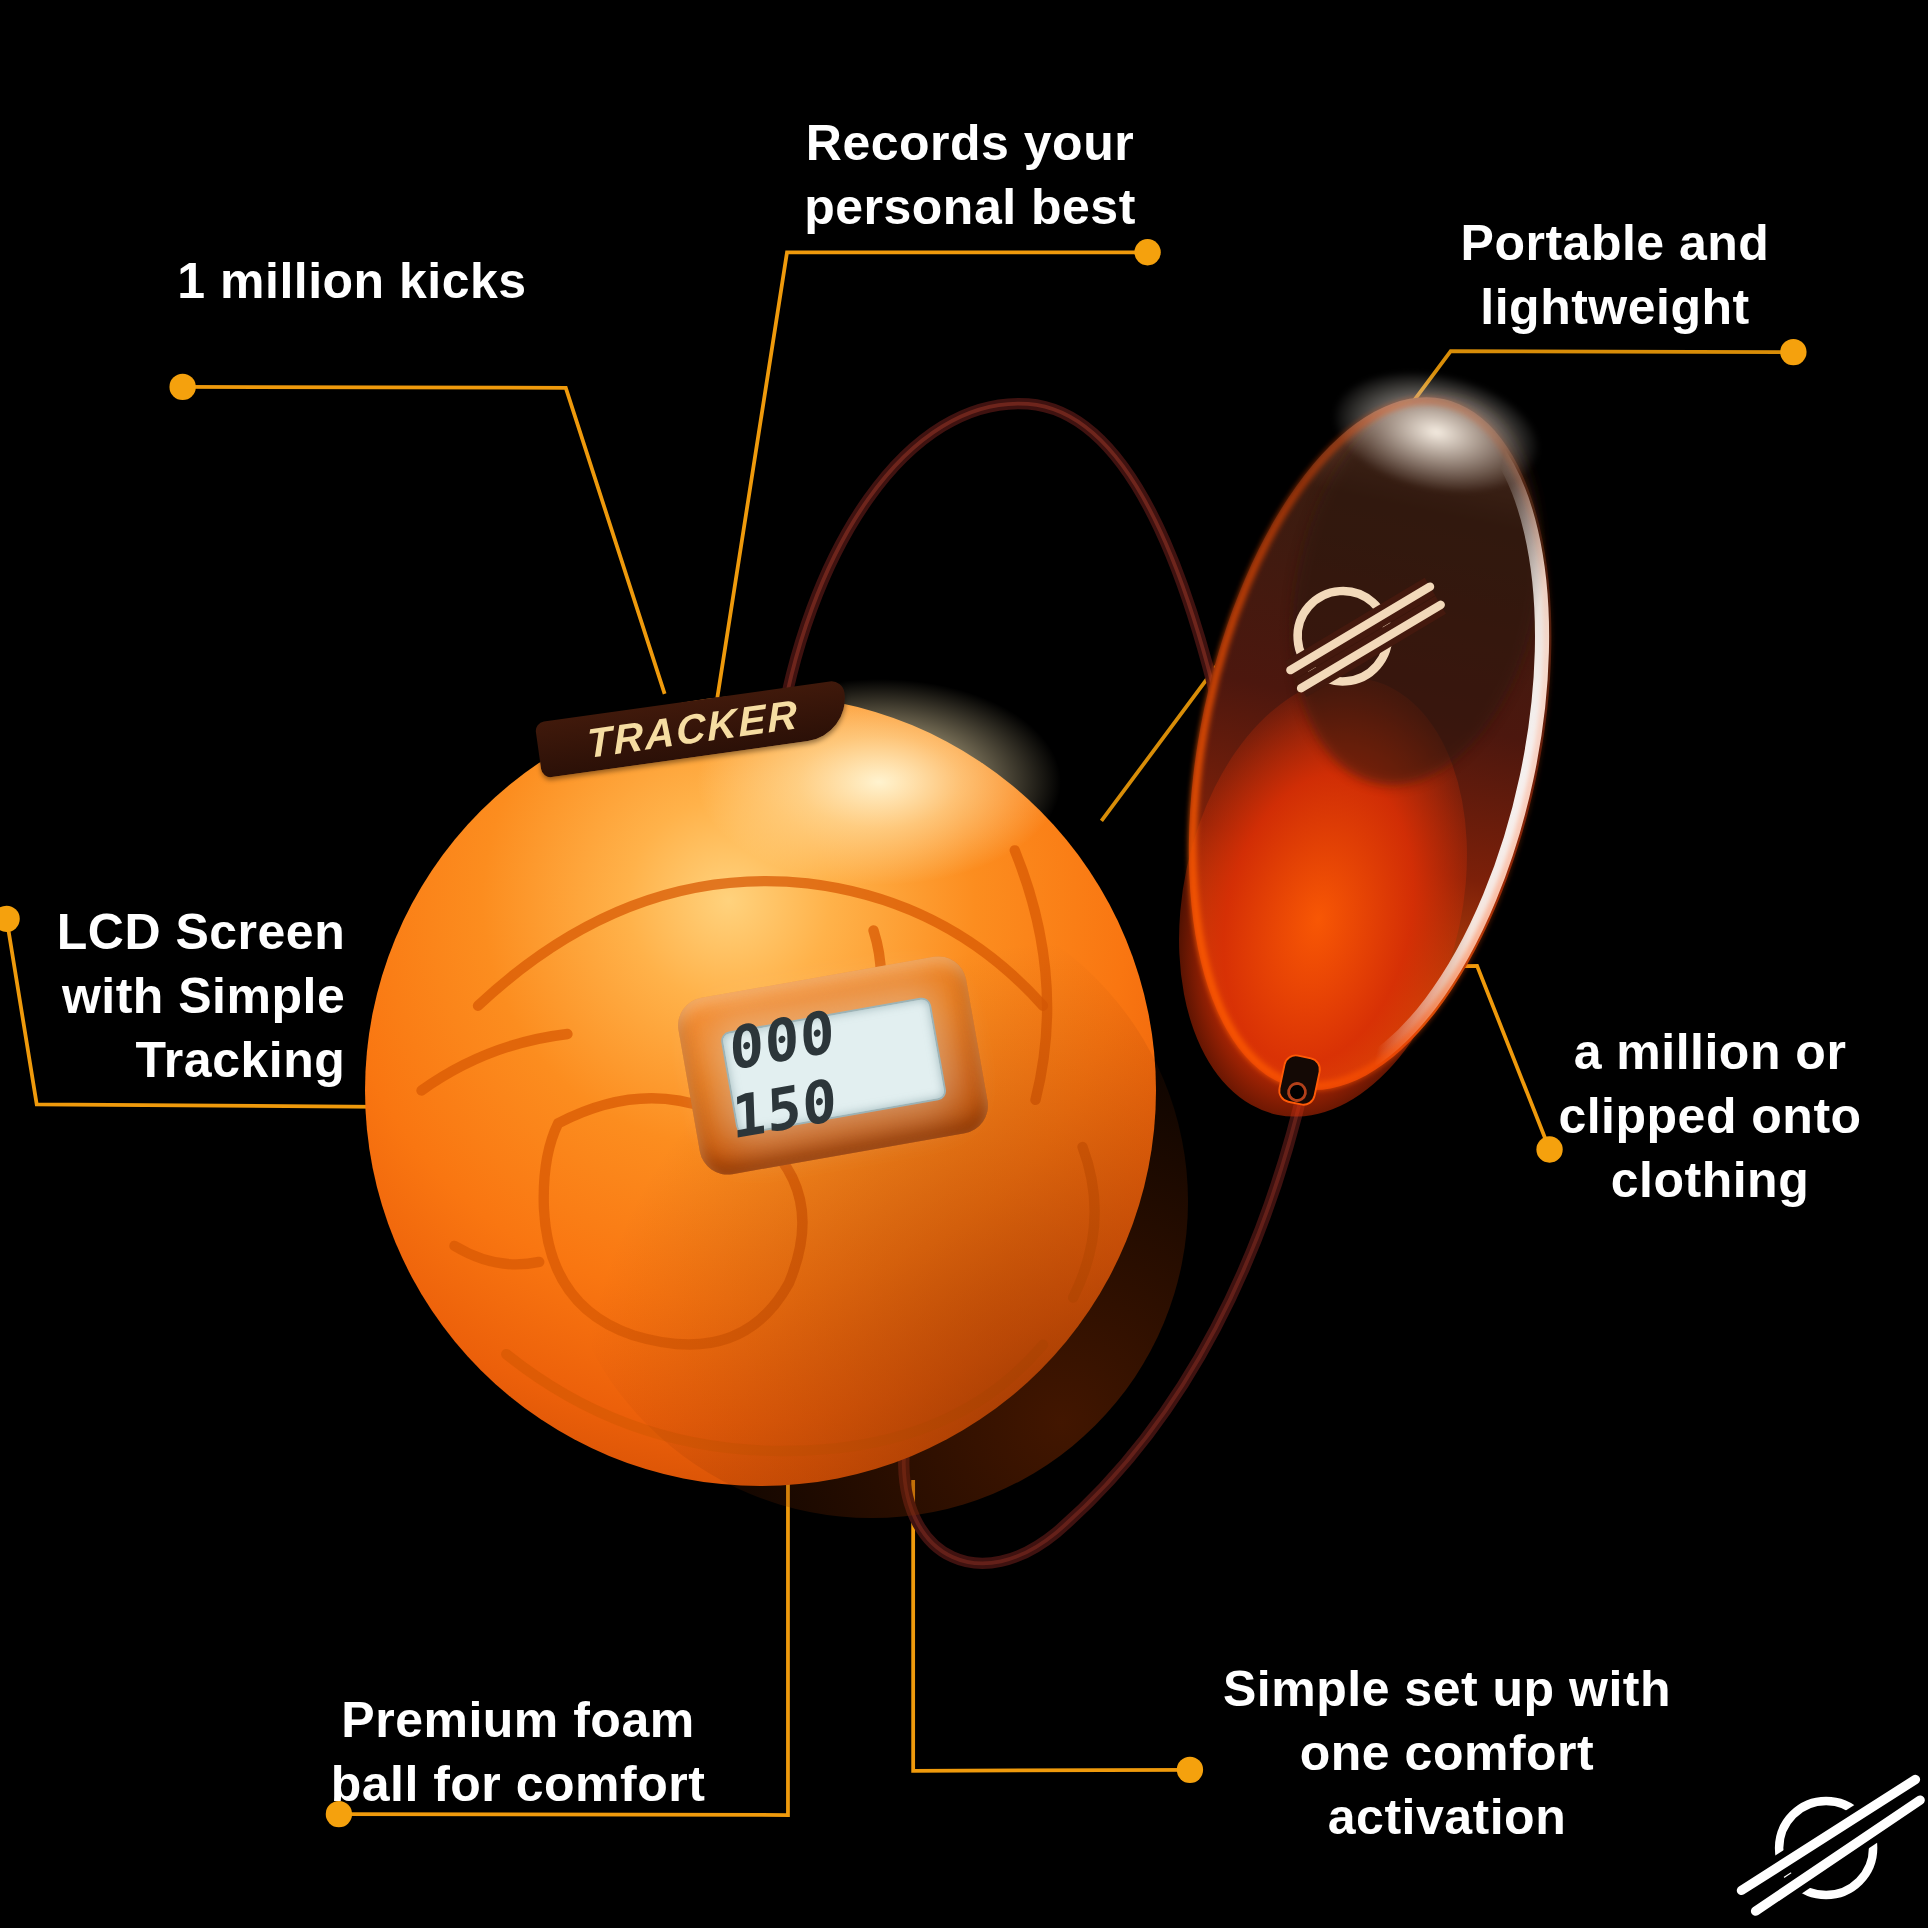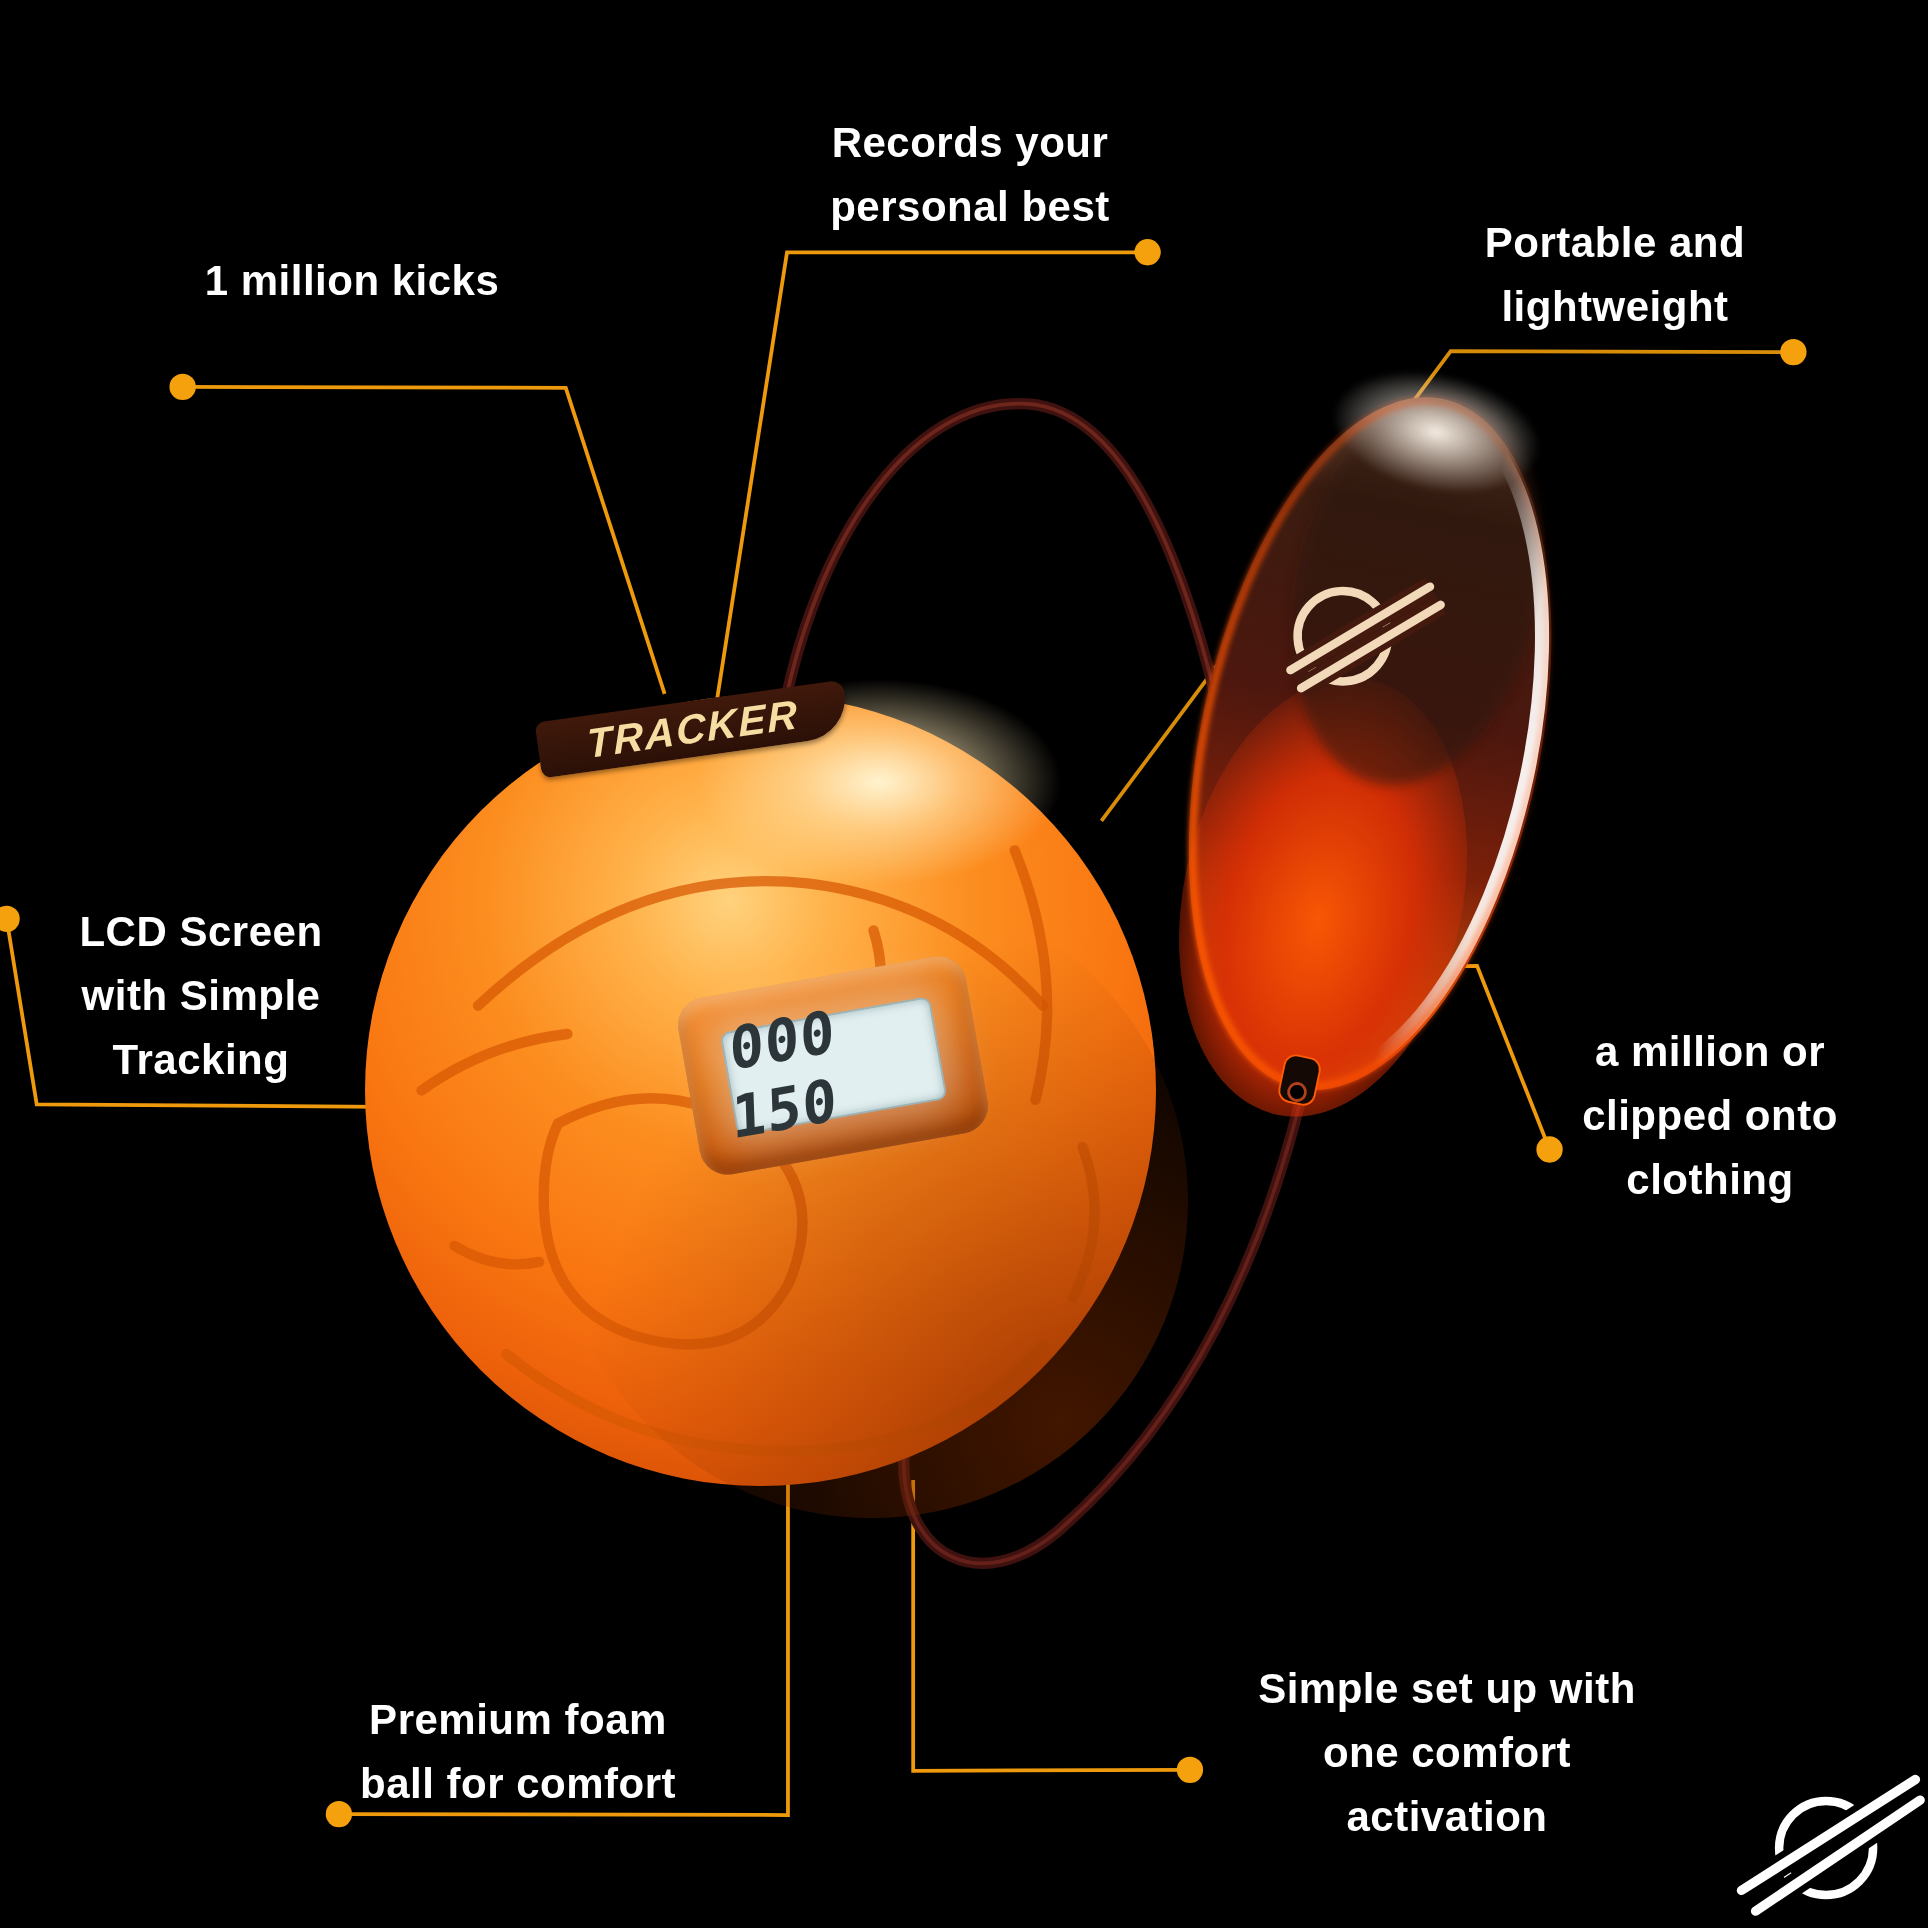--- a/index.html
+++ b/index.html
@@ -2,21 +2,21 @@
 <html style="font-size:15px"><head>
 <meta charset="utf-8">
 <style>
   html,body{margin:0;padding:0;background:#000;}
   #stage{position:relative;width:1928px;height:1928px;background:#000;overflow:hidden;
          font-family:"Liberation Sans","DejaVu Sans",sans-serif;}
   svg{position:absolute;left:0;top:0;}
 
   
   .callout{position:absolute;transform:translateX(-50%);text-align:center;color:#ffffff;
-           font-weight:bold;font-size:42px;line-height:64px;letter-spacing:0.5px;white-space:nowrap;}
+           font-weight:bold;font-size:50px;line-height:64px;letter-spacing:0.5px;white-space:nowrap;}
   .callout div{height:64px;}
 
   
   #ball{position:absolute;left:365px;top:695px;width:791px;height:791px;border-radius:50%;
         background:radial-gradient(circle at 46% 26%, #ffd27d 0%, #ffb24a 14%, #fc8d1f 34%,
                    #f97611 55%, #ec600a 72%, #d24e04 86%, #a83c02 100%);}
   #ball:before{content:"";position:absolute;left:42%;top:-2%;width:46%;height:26%;border-radius:50%;
         background:radial-gradient(closest-side,#fff3cf 0%,rgba(255,236,185,.55) 45%,rgba(255,220,150,0) 100%);}
   #ball:after{content:"";position:absolute;right:-4%;bottom:-4%;width:80%;height:80%;border-radius:50%;
         background:radial-gradient(circle at 80% 85%, rgba(120,40,0,.55) 0%, rgba(120,40,0,0) 65%);}
@@ -172,21 +172,21 @@
 
   <div class="callout" style="left:352px;top:249px;">
     <div>1 million kicks</div>
   </div>
 
   <div class="callout" style="left:1615px;top:211px;">
     <div>Portable and</div>
     <div>lightweight</div>
   </div>
 
-  <div class="callout" style="left:201px;top:900px;">
+  <div class="callout" style="left:201px;top:900px;text-align:right;">
     <div>LCD Screen</div>
     <div>with Simple</div>
     <div>Tracking</div>
   </div>
 
   <div class="callout" style="left:1710px;top:1020px;">
     <div>a million or</div>
     <div>clipped onto</div>
     <div>clothing</div>
   </div>

